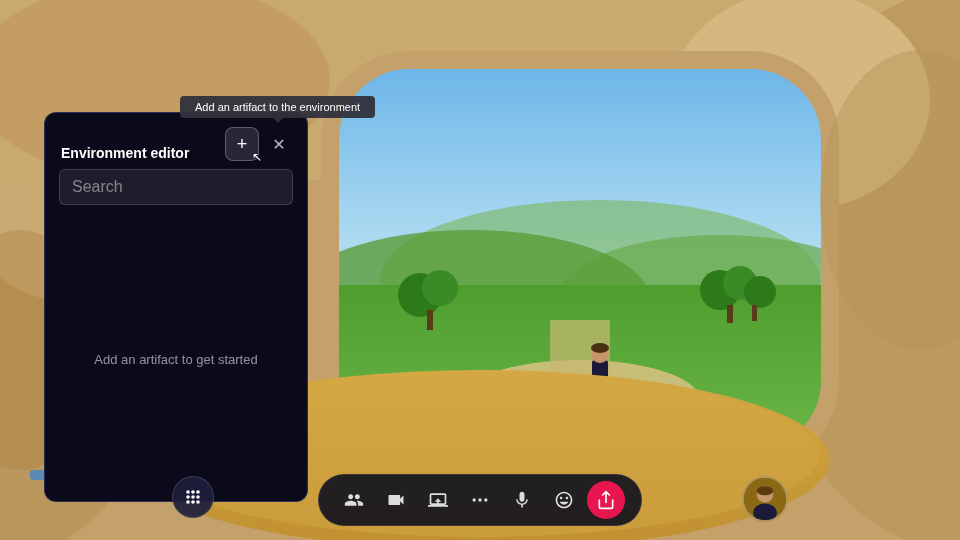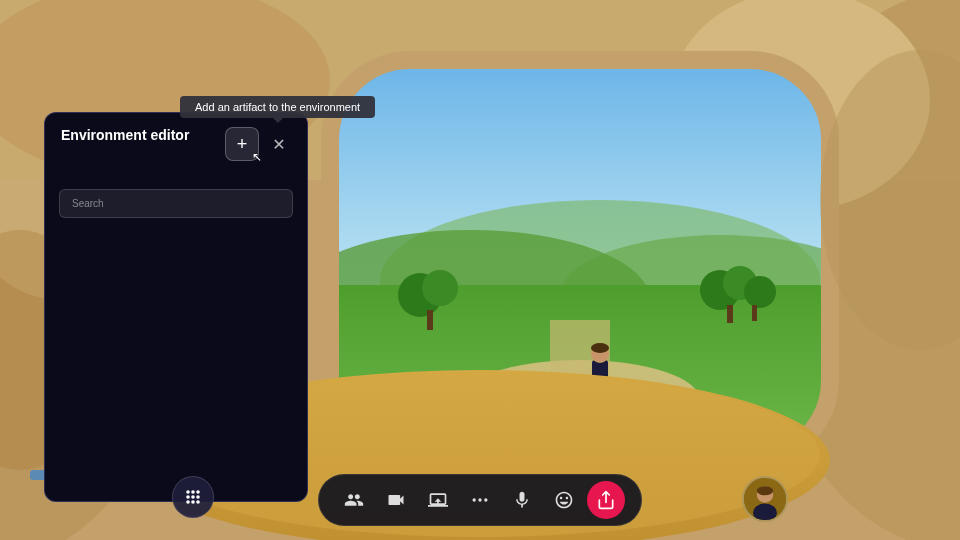--- a/index.html
+++ b/index.html
@@ -50,23 +50,23 @@
       border: 1px solid rgba(100, 100, 180, 0.4);
       z-index: 50;
       display: flex;
       flex-direction: column;
       padding: 0;
       overflow: hidden;
     }
 
     .panel-header {
       display: flex;
-      align-items: flex-start;
+      align-items: flex-end;
       justify-content: space-between;
-      padding: 14px 16px 28px;
+      padding: 14px 16px 8px;
     }
 
     .panel-title {
       color: #fff;
       font-size: 14px;
       font-weight: 600;
     }
 
     .panel-header-right {
       display: flex;
@@ -114,21 +114,21 @@
     .search-container {
       padding: 0 14px 12px;
     }
 
     .search-input {
       width: 100%;
       background: rgba(255,255,255,0.08);
       border: 1px solid rgba(255,255,255,0.15);
       border-radius: 6px;
       color: rgba(255,255,255,0.5);
-      font-size: 10px;
+      font-size: 16px;
       padding: 8px 12px;
       outline: none;
     }
 
     .search-input::placeholder {
       color: rgba(255,255,255,0.45);
     }
 
     .panel-body {
       flex: 1;
@@ -323,20 +323,23 @@
         <span class="cursor-overlay">↖</span>
       </button>
       <button class="close-btn">✕</button>
     </div>
   </div>
 
   <div class="search-container">
     <input class="search-input" type="text" placeholder="Search" style="">
   </div>
 
+  <div class="panel-body">
+    <span class="empty-text">Add an artifact to get started</span>
+  </div>
 </div>
 
 <div class="left-btn">
   <svg width="20" height="20" viewBox="0 0 20 20" fill="none" xmlns="http://www.w3.org/2000/svg">
     <circle cx="5" cy="5" r="1.8" fill="white"></circle>
     <circle cx="10" cy="5" r="1.8" fill="white"></circle>
     <circle cx="15" cy="5" r="1.8" fill="white"></circle>
     <circle cx="5" cy="10" r="1.8" fill="white"></circle>
     <circle cx="10" cy="10" r="1.8" fill="white"></circle>
     <circle cx="15" cy="10" r="1.8" fill="white"></circle>

